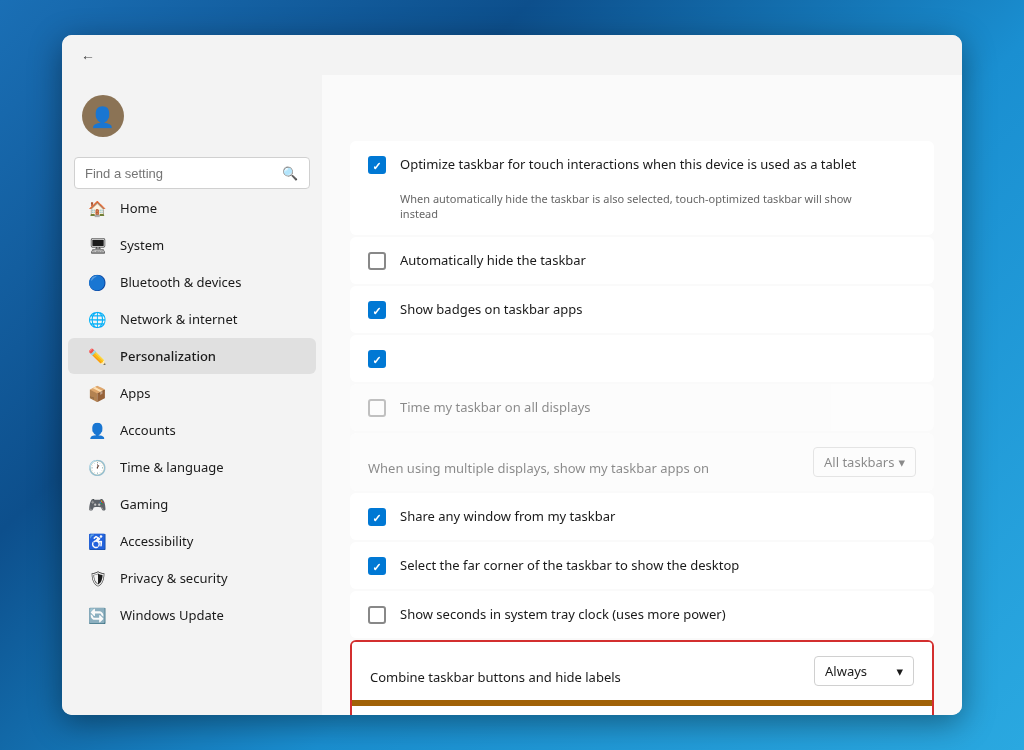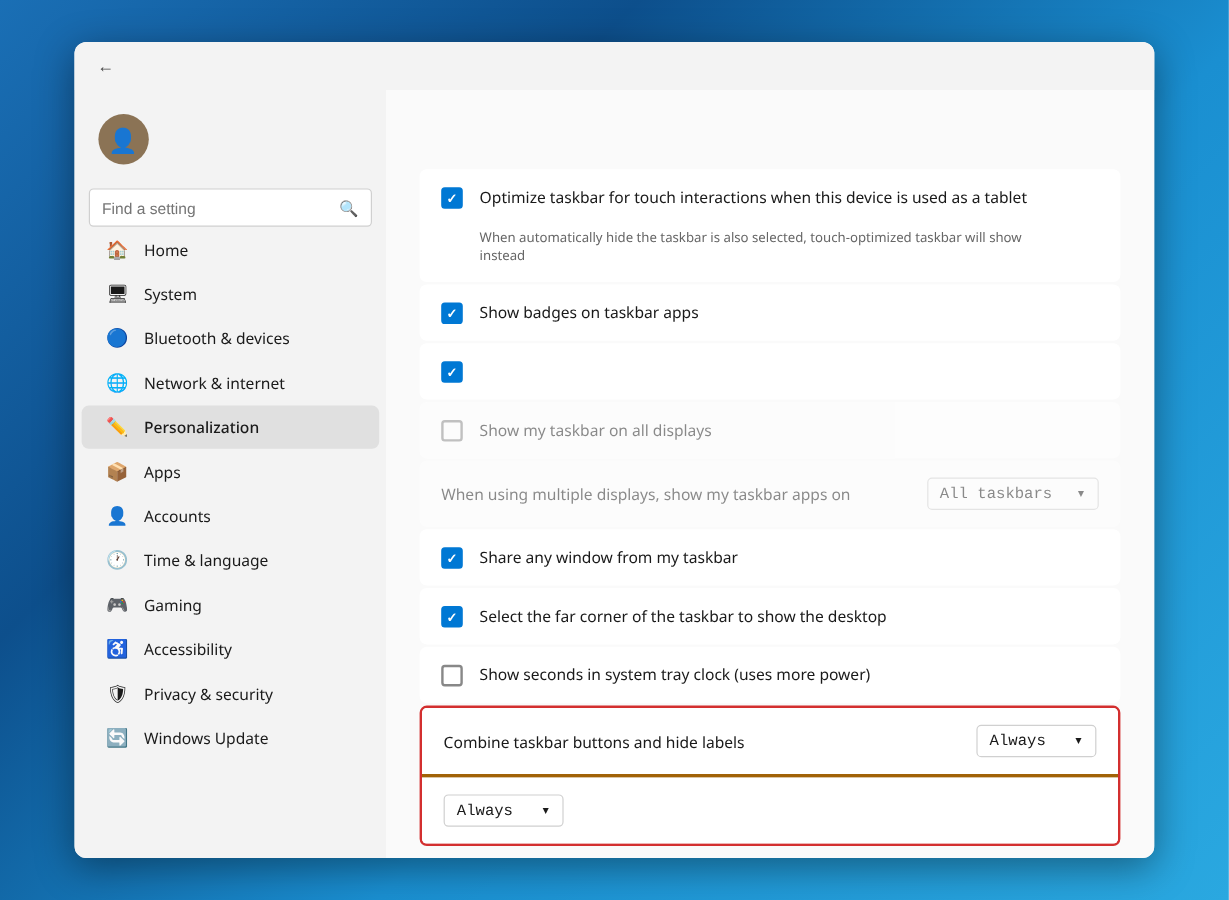--- a/index.html
+++ b/index.html
@@ -159,21 +159,21 @@
     .settings-list {
       display: flex;
       flex-direction: column;
       gap: 2px;
     }
     .setting-row {
       background: white;
       border-radius: 6px;
       padding: 14px 18px;
       display: flex;
-      align-items: center;
+      align-items: flex-end;
       justify-content: space-between;
     }
     .setting-row.dimmed { opacity: 0.5; }
     .setting-row-left {
       display: flex;
       align-items: flex-start;
       gap: 14px;
       flex: 1;
     }
     .setting-text {
@@ -216,35 +216,34 @@
       align-items: center;
       background: white;
       border: 1px solid #d0d0d0;
       border-radius: 4px;
       padding: 5px 10px;
       font-size: 13px;
       color: #1a1a1a;
       cursor: pointer;
       min-width: 100px;
       justify-content: space-between;
-      gap: 20px;
-      font-family: Liberation Mono, monospace;
+      gap: 4px;
     }
     
     .highlighted-section {
       border: 2px solid #d32f2f;
       border-radius: 6px;
       overflow: hidden;
       margin: 2px 0;
     }
     .highlighted-section .setting-row {
       border-radius: 0;
     }
     .highlighted-section .setting-row:first-child {
-      border-bottom: 3px solid #a16207;
+      border-bottom: 6px solid #a16207;
     }
     
     .main::-webkit-scrollbar { width: 6px; }
     .main::-webkit-scrollbar-track { background: transparent; }
     .main::-webkit-scrollbar-thumb { background: #c0c0c0; border-radius: 3px; }
     .main-wrapper {
       position: relative;
       flex: 1;
       overflow: hidden;
       display: flex;
@@ -341,37 +340,46 @@
       <div class="setting-row-left">
         <div class="checkbox checked"></div>
         <div class="setting-text">
           <span class="setting-label">Optimize taskbar for touch interactions when this device is used as a tablet</span>
           <span class="setting-desc">When automatically hide the taskbar is also selected, touch-optimized taskbar will show instead</span>
         </div>
       </div>
     </div>
             <div class="setting-row">
       <div class="setting-row-left">
+        <div class="checkbox "></div>
+        <div class="setting-text">
+          <span class="setting-label">Automatically hide the taskbar</span>
+
+        </div>
+      </div>
+    </div>
+            <div class="setting-row">
+      <div class="setting-row-left">
         <div class="checkbox checked"></div>
         <div class="setting-text">
           <span class="setting-label">Show badges on taskbar apps</span>
 
         </div>
       </div>
     </div>
             <div class="setting-row">
       <div class="setting-row-left">
         <div class="checkbox checked"></div>
       </div>
     </div>
             <div class="setting-row dimmed">
       <div class="setting-row-left">
         <div class="checkbox "></div>
         <div class="setting-text">
-          <span class="setting-label">Show my taskbar on all displays</span>
+          <span class="setting-label">Time my taskbar on all displays</span>
 
         </div>
       </div>
     </div>
             <div class="setting-row dimmed">
       <div class="setting-row-left">
         <div class="setting-text">
           <span class="setting-label">When using multiple displays, show my taskbar apps on</span>
         </div>
       </div>

